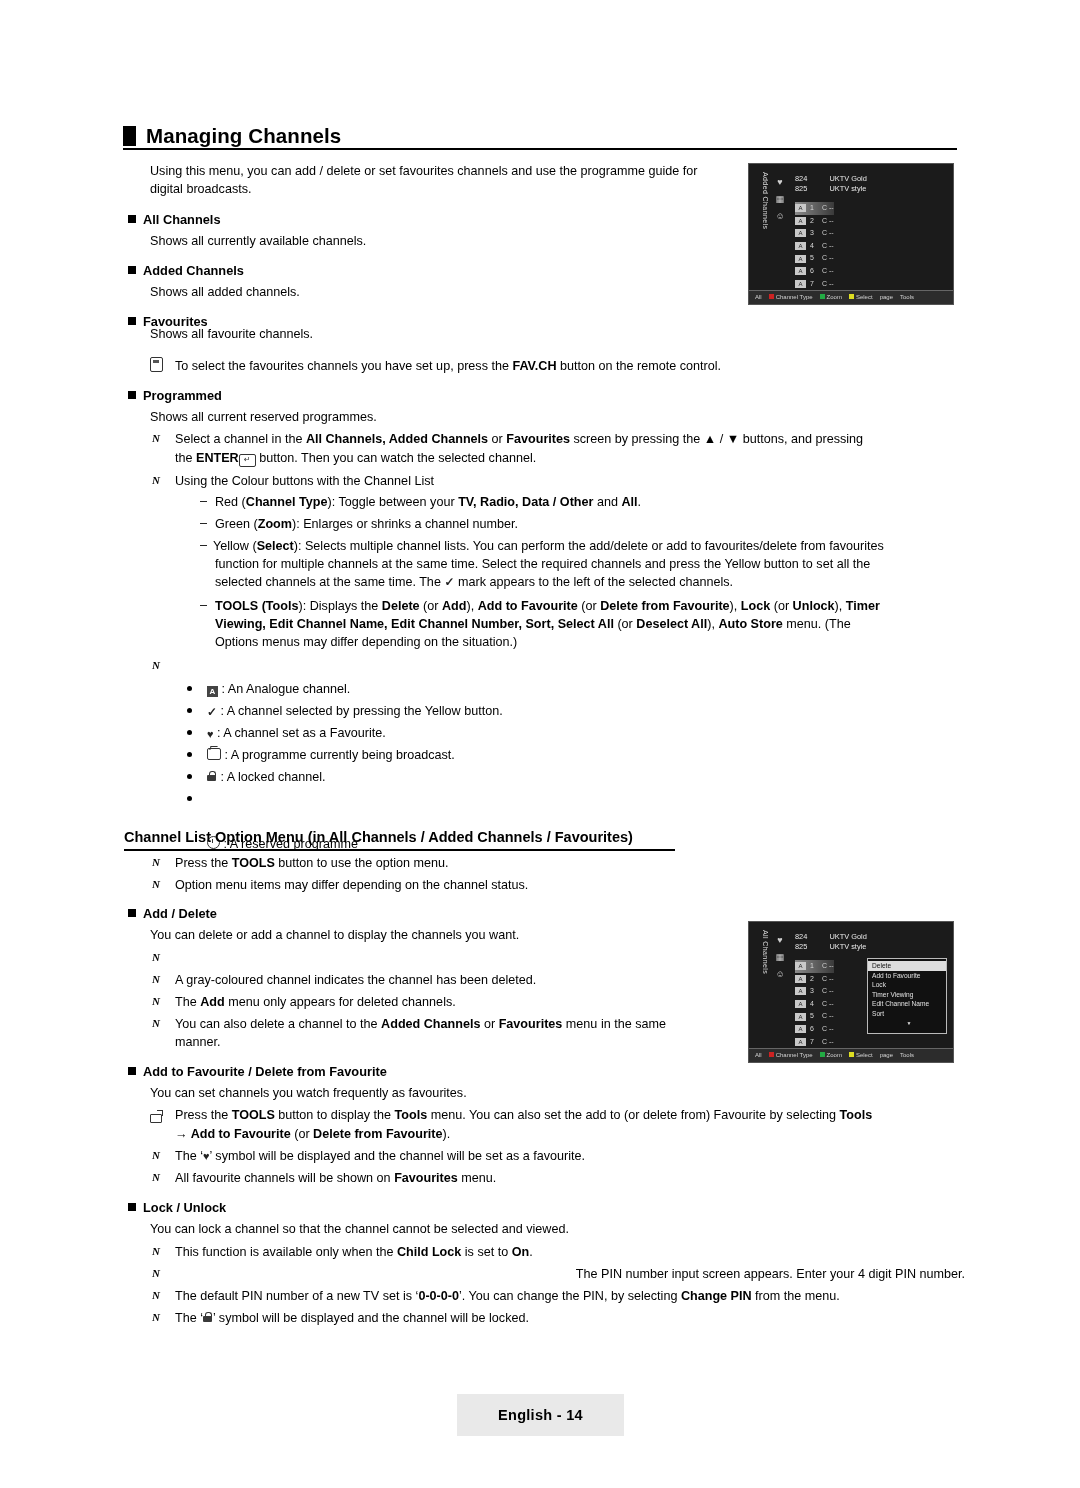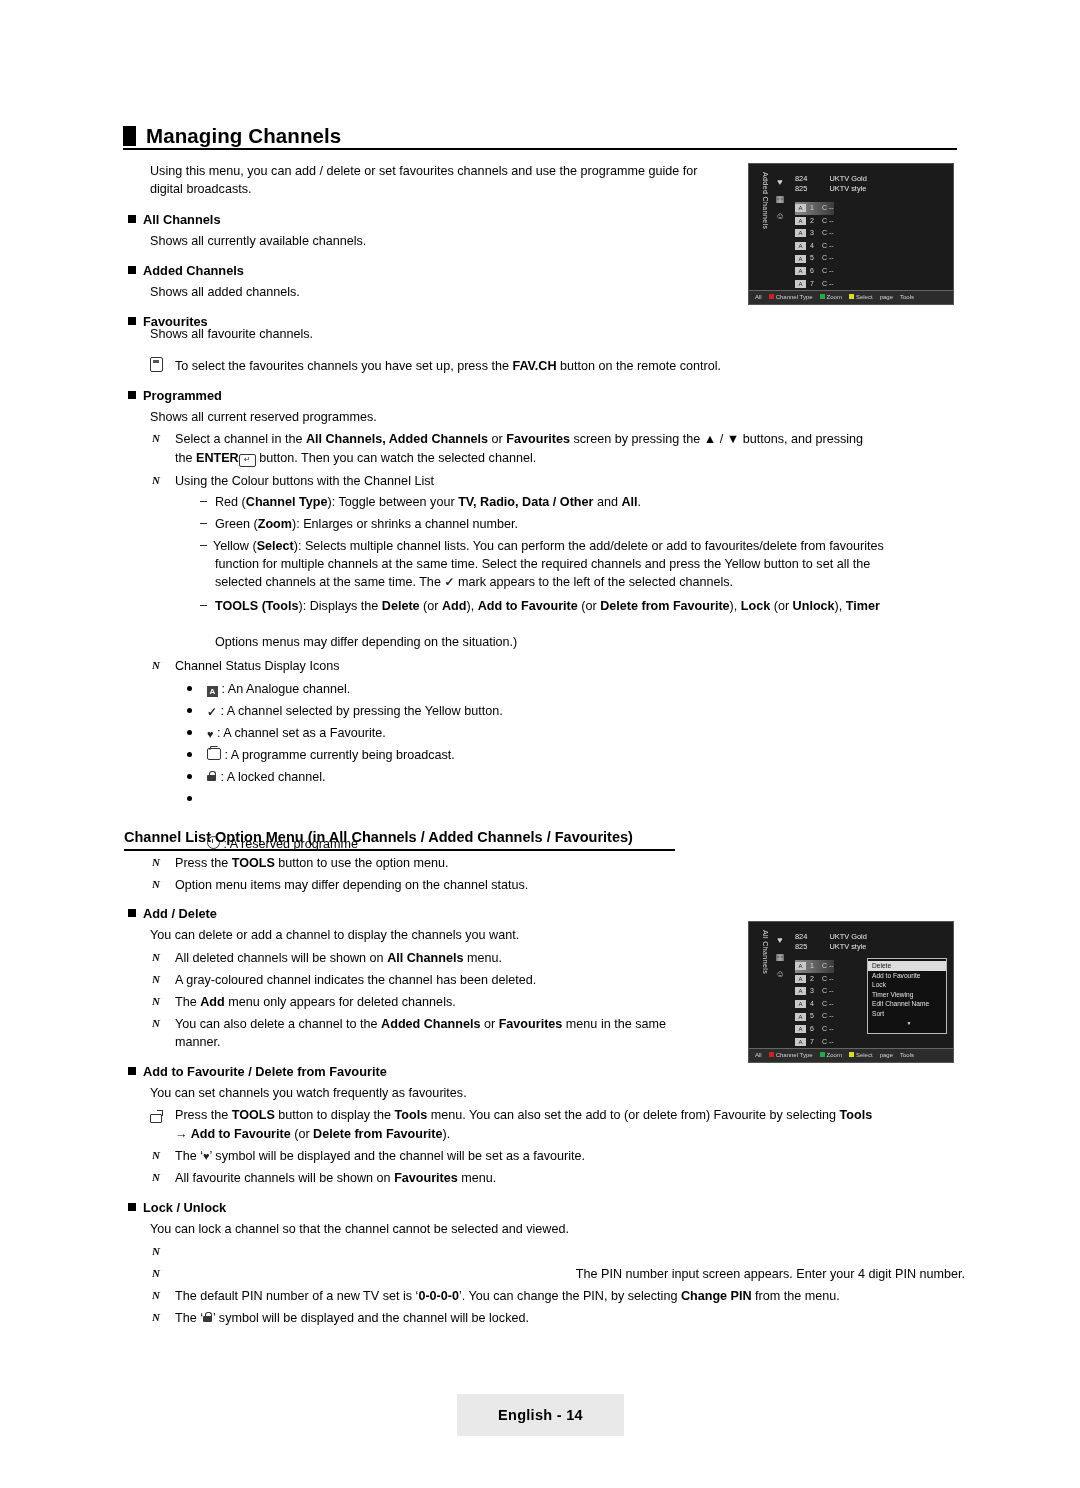--- a/index.html
+++ b/index.html
@@ -460,24 +460,26 @@
   </div>
   <div class="tx" style="left:215px; top:556px; width:760px;">function for multiple channels at the same time. Select the required channels and press the Yellow button to set all the</div>
   <div class="tx" style="left:215px; top:574px; width:760px;">
     <span>selected channels at the same time.  The </span><span class="ic-check">✓</span><span> mark appears to the left of the selected channels.</span>
   </div>
 
   <div class="dash" style="left:200px; top:598px;">–</div>
   <div class="tx" style="left:215px; top:598px; width:760px;">
     <span class="bold">TOOLS (</span><span class="bold">Tools</span><span>): Displays the </span><span class="bold">Delete</span><span> (or </span><span class="bold">Add</span><span>), </span><span class="bold">Add to Favourite</span><span> (or </span><span class="bold">Delete from Favourite</span><span>), </span><span class="bold">Lock</span><span> (or </span><span class="bold">Unlock</span><span>), </span><span class="bold">Timer</span>
   </div>
+  <div class="tx" style="left:215px; top:616px; width:760px;">
+    <span class="bold">Viewing, Edit Channel Name, Edit Channel Number, Sort, Select All</span><span> (or </span><span class="bold">Deselect All</span><span>), </span><span class="bold">Auto Store</span><span> menu. (The</span>
+  </div>
   <div class="tx" style="left:215px; top:634px; width:760px;">Options menus may differ depending on the situation.)</div>
 
   <div class="nmark" style="left:152px; top:659px;"></div>
-  <div class="tx" style="left:175px; top:658px; width:500px;">Channel Status Display Icons</div>
 
   <div class="dot" style="left:187px; top:686px;"></div>
   <div class="tx" style="left:207px; top:681px; width:600px;">
     <span class="ic ic-a">A</span>
     <span>: An Analogue channel.</span>
   </div>
 
   <div class="dot" style="left:187px; top:708px;"></div>
   <div class="tx" style="left:207px; top:703px; width:600px;">
     <span class="ic ic-check">✓</span>
@@ -586,23 +588,20 @@
           <div style="text-align: center; font-size: 5px;">▼</div>
         </div>
       <div class="tv-bottom" id="tvBotBottom"><span>All</span><span><i class="swatch" style="background: rgb(204, 34, 34);"></i>Channel Type</span><span><i class="swatch" style="background: rgb(34, 170, 68);"></i>Zoom</span><span><i class="swatch" style="background: rgb(221, 221, 34);"></i>Select</span><span>page</span><span>Tools</span></div>
     </div>
   </div>
 
   <div class="sq-head" style="left:128px; top:906px;">Add / Delete</div>
   <div class="tx" style="left:150px; top:927px; width:580px;">You can delete or add a channel to display the channels you want.</div>
 
   <div class="nmark" style="left:152px; top:951px;"></div>
-  <div class="tx" style="left:175px; top:950px; width:560px;">
-    <span>All deleted channels will be shown on </span><span class="bold">All Channels</span><span> menu.</span>
-  </div>
   <div class="nmark" style="left:152px; top:973px;"></div>
   <div class="tx" style="left:175px; top:972px; width:560px;">A gray-coloured channel indicates the channel has been deleted.</div>
   <div class="nmark" style="left:152px; top:995px;"></div>
   <div class="tx" style="left:175px; top:994px; width:560px;">
     <span>The </span><span class="bold">Add</span><span> menu only appears for deleted channels.</span>
   </div>
   <div class="nmark" style="left:152px; top:1017px;"></div>
   <div class="tx" style="left:175px; top:1016px; width:560px;">
     <span>You can also delete a channel to the </span><span class="bold">Added Channels</span><span> or </span><span class="bold">Favourites</span><span> menu in the same</span>
   </div>
@@ -625,20 +624,23 @@
   </div>
   <div class="nmark" style="left:152px; top:1171px;"></div>
   <div class="tx" style="left:175px; top:1170px; width:700px;">
     <span>All favourite channels will be shown on </span><span class="bold">Favourites</span><span> menu.</span>
   </div>
 
   <div class="sq-head" style="left:128px; top:1200px;">Lock / Unlock</div>
   <div class="tx" style="left:150px; top:1221px; width:700px;">You can lock a channel so that the channel cannot be selected and viewed.</div>
 
   <div class="nmark" style="left:152px; top:1245px;"></div>
+  <div class="tx" style="left:175px; top:1244px; width:790px;">
+    <span>This function is available only when the </span><span class="bold">Child Lock</span><span> is set to </span><span class="bold">On</span><span>.</span>
+  </div>
   <div class="nmark" style="left:152px; top:1267px;"></div>
   <div class="tx" style="left:175px; top:1266px; width:790px;text-align:right;">The PIN number input screen appears. Enter your 4 digit PIN number.</div>
   <div class="nmark" style="left:152px; top:1289px;"></div>
   <div class="tx" style="left:175px; top:1288px; width:790px;">
     <span>The default PIN number of a new TV set is ‘</span><span class="bold">0-0-0-0</span><span>’. You can change the PIN, by selecting </span><span class="bold">Change PIN</span><span> from the menu.</span>
   </div>
   <div class="nmark" style="left:152px; top:1311px;"></div>
   <div class="tx" style="left:175px; top:1310px; width:790px;">
     <span>The ‘</span><span class="ic ic-lock"></span><span>’ symbol will be displayed and the channel will be locked.</span>
   </div>

